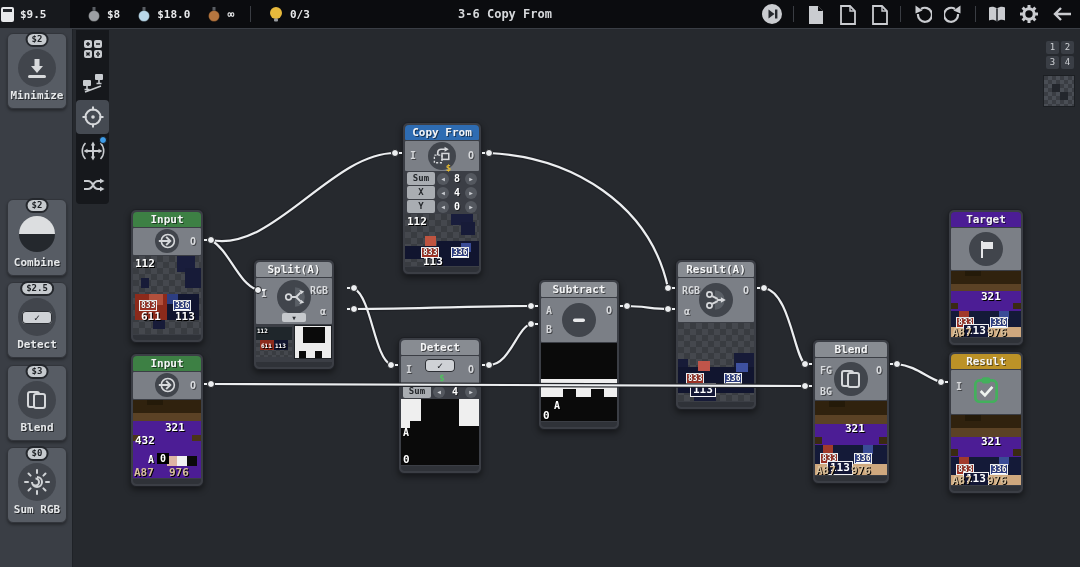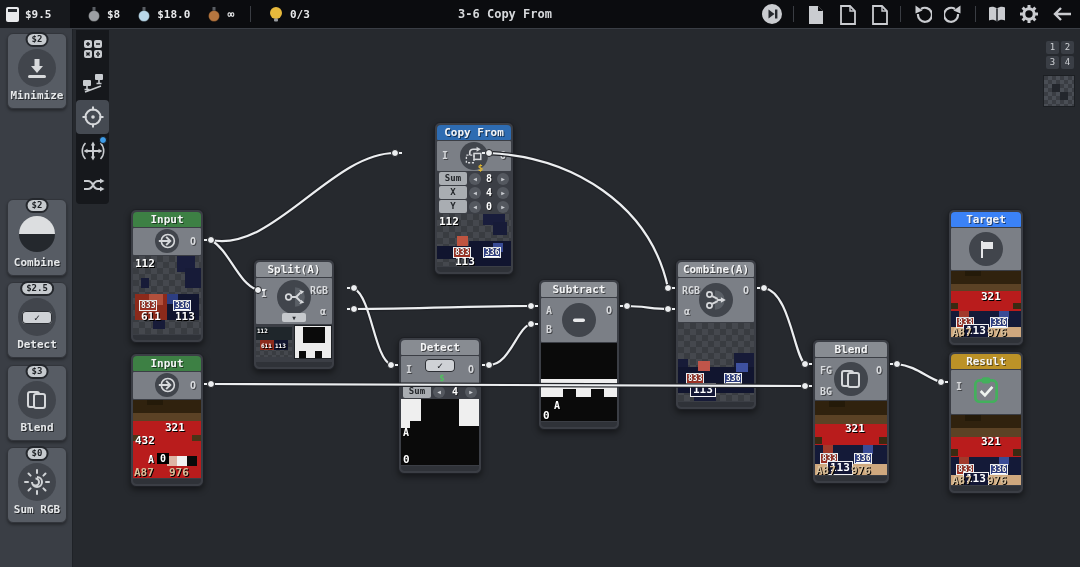--- a/index.html
+++ b/index.html
@@ -1,21 +1,21 @@
 <!DOCTYPE html>
 <html><head>
 <meta charset="utf-8">
 <style>
   html,body{margin:0;padding:0;background:#191b1e;}
   #app{position:relative;width:1080px;height:567px;overflow:hidden;background:#26292e;
        font-family:"DejaVu Sans Mono","Liberation Mono",monospace;}
   
   .topbar{position:absolute;left:0;top:0;width:1080px;height:28px;background:#0b0c0f;
           display:flex;align-items:center;color:#e8e9eb;}
-  .walletbox{height:28px;width:70px;background:#17191d;display:flex;align-items:center;gap:5px;padding-left:5px;box-sizing:border-box;}
+  .walletbox{height:28px;width:70px;background:#17191d;display:flex;align-items:center;gap:5px;box-sizing:border-box;}
   .tb-txt{font-size:11px;font-weight:bold;color:#e8e9eb;}
   .tb-group{display:flex;align-items:center;gap:5px;margin-left:16px;}
   .vsep{width:1px;height:16px;background:#3a3d43;margin-left:16px;}
   .tb-title{position:absolute;left:505px;transform:translateX(-50%);font-size:12px;font-weight:bold;color:#d7d9dc;}
   .tb-actions{position:absolute;right:8px;top:0;height:28px;display:flex;align-items:center;gap:10px;}
   .tb-btn{width:22px;height:22px;display:flex;align-items:center;justify-content:center;cursor:pointer;}
   
   .sidebar{position:absolute;left:0;top:28px;width:72px;height:539px;background:#3a3e45;border-right:1px solid #1f2227;}
   .card{position:absolute;left:7px;width:58px;background:#575c64;border-radius:6px;border:1px solid #32353b;box-shadow:0 2px 3px rgba(0,0,0,.35);}
   .price{position:absolute;top:-2px;left:50%;transform:translateX(-50%);background:#c6cace;border:2px solid #24272c;border-radius:8px;
@@ -32,35 +32,35 @@
   .notif{position:absolute;top:2px;right:2px;width:6px;height:6px;border-radius:50%;background:#3e9ce8;border:1px solid #16181c;}
   
   .canvas{position:absolute;left:72px;top:28px;width:1008px;height:539px;border-top:1px solid #3a3e45;box-sizing:border-box;}
   .wires{position:absolute;left:0;top:0;z-index:5;pointer-events:none;}
   
   .node{position:absolute;background:#3b3e45;border:1px solid #1d1f24;border-radius:6px;padding:2px;
         box-shadow:0 3px 6px rgba(0,0,0,.45);box-sizing:border-box;}
   .ntitle{height:15px;line-height:15px;border-radius:4px 4px 1px 1px;font-size:11px;font-weight:bold;text-align:center;
           color:#f4f5f6;text-shadow:1px 1px 0 rgba(0,0,0,.55);}
   .t-green{background:#3d8044;} .t-blue{background:#2e6cb2;} .t-gray{background:#888c92;}
-  .t-red{background:#3b82f6;} .t-gold{background:#bc9227;}
+  .t-red{background:#4c1d95;} .t-gold{background:#bc9227;}
   .nhead{position:relative;background:#7b7f86;margin-top:1px;border-radius:1px;}
   .plabel{position:absolute;font-size:10px;font-weight:bold;color:#d7d9dc;text-shadow:1px 1px 0 rgba(0,0,0,.45);line-height:1;}
   .nicon{position:absolute;left:50%;transform:translateX(-50%);}
   .circ{border-radius:50%;background:#41454c;display:flex;align-items:center;justify-content:center;}
   .cost{position:absolute;font-size:9px;font-weight:bold;line-height:1;}
   .cost.yellow{color:#e3b92f;} .cost.green{color:#4fc15e;}
   .prow{display:flex;align-items:center;height:13px;margin:1px 2px 1px 2px;gap:2px;}
   .pname{flex:0 0 28px;background:#a9adb2;color:#24272b;font-size:9px;font-weight:bold;text-align:center;border-radius:2px;line-height:13px;}
   .pbtn{flex:0 0 12px;height:12px;border-radius:50%;background:#54585f;color:#c9ccd0;font-size:6px;line-height:12px;text-align:center;cursor:pointer;}
   .pval{flex:1;color:#fff;font-size:10px;font-weight:bold;text-align:center;text-shadow:1px 1px 0 rgba(0,0,0,.5);}
   .npreview{position:relative;margin-top:1px;overflow:hidden;}
   .checker{background:repeating-conic-gradient(#45484e 0 25%,#393c41 0 50%) 0 0/12px 12px;}
   .checker-sm{background:repeating-conic-gradient(#45484e 0 25%,#393c41 0 50%) 0 0/8px 8px;}
-  .face{background:#b91c1c;}
+  .face{background:#4c1d95;}
   .px{position:absolute;}
   .plab{position:absolute;font-size:11px;font-weight:bold;color:#fff;line-height:1;text-shadow:1px 1px 0 #000;}
   .plab.sm{font-size:10px;}
   .plab.tan{color:#d9c09b;}
   .tlab{position:absolute;font-size:6px;font-weight:bold;color:#fff;line-height:1;text-shadow:1px 1px 0 #000;}
   .badge{position:absolute;font-size:8px;font-weight:bold;color:#fff;line-height:9px;border:1px solid #eceeef;padding:0 1px;text-shadow:0 0 1px #000;}
   .badge.red{background:#a03326;} .badge.blue{background:#2e3f88;text-decoration:underline;}
   .boxlab{position:absolute;font-size:11px;font-weight:bold;color:#fff;line-height:12px;border:1px solid #f0f0f1;background:#131736;padding:0 2px;}
   .blackbox{position:absolute;font-size:10px;font-weight:bold;color:#fff;line-height:11px;background:#000;padding:0 3px;}
   .nfoot{height:5px;background:#2f3238;border-radius:0 0 4px 4px;margin-top:1px;}
@@ -301,21 +301,21 @@
         <span class="plab" style="left:32px;top:28%;">321</span>
         <span class="plab" style="left:2px;top:45%;">432</span>
         <span class="plab sm" style="left:15px;top:70%;color:#fff;">A</span>
         <span class="blackbox" style="left:24px;top:68%;">0</span>
         <span class="plab tan" style="left:1px;bottom:0;">A87</span>
         <span class="plab tan" style="left:36px;bottom:0;">976</span>
       </div>
       <div class="nfoot"></div>
     </div>
 
-    <div class="node" style="left:330px;top:93px;width:80px;margin-left:32px;">
+    <div class="node" style="left:330px;top:93px;width:80px;">
       <div class="ntitle t-blue">Copy From</div>
       <div class="nhead" style="height:30px;">
         <span class="plabel" style="left:5px;top:10px;">I</span>
         <span class="plabel" style="right:5px;top:10px;">O</span>
         <div class="nicon circ" style="top:1px;width:28px;height:28px;z-index:2;">
           <svg width="22" height="22" viewBox="0 0 26 26">
               <rect x="4" y="12" width="9" height="9" fill="none" stroke="#d6d8db" stroke-width="1.6" stroke-dasharray="2.5 2"></rect>
               <rect x="13" y="10" width="8" height="7" fill="none" stroke="#d6d8db" stroke-width="1.8"></rect>
               <path d="M8 12 v-3 a4 4 0 0 1 4 -4 h5" fill="none" stroke="#d6d8db" stroke-width="2"></path>
               <polygon points="16,2 21,5 16,8" fill="#d6d8db"></polygon>
@@ -435,21 +435,21 @@
         <div class="px" style="left:0;top:36px;width:76px;height:18px;background:#efefef;"></div>
         <div class="px" style="left:22px;top:46px;width:13px;height:8px;background:#0a0a0a;"></div>
         <div class="px" style="left:50px;top:46px;width:13px;height:8px;background:#0a0a0a;"></div>
         <span class="plab sm" style="left:13px;top:58px;">A</span>
         <span class="plab" style="left:2px;top:67px;">0</span>
       </div>
       <div class="nfoot"></div>
     </div>
 
     <div class="node" style="left:603px;top:230px;width:82px;">
-      <div class="ntitle t-gray">Combine(A)</div>
+      <div class="ntitle t-gray">Result(A)</div>
       <div class="nhead" style="height:44px;">
         <span class="plabel" style="left:4px;top:8px;">RGB</span>
         <span class="plabel" style="left:6px;top:29px;">α</span>
         <span class="plabel" style="right:5px;top:8px;">O</span>
         <div class="nicon circ" style="top:5px;width:34px;height:34px;">
           <svg width="26" height="26" viewBox="0 0 24 24">
               <path d="M11 3 a9 9 0 0 1 0 18 z" fill="#5a5f66"></path>
               <circle cx="6" cy="7" r="2.4" fill="none" stroke="#d6d8db" stroke-width="1.6"></circle>
               <circle cx="6" cy="17" r="2.4" fill="none" stroke="#d6d8db" stroke-width="1.6"></circle>
               <path d="M8.5 8.5 l5 2.5 M8.5 15.5 l5 -2.5 M13 12 h4" stroke="#d6d8db" stroke-width="1.8" fill="none"></path>

